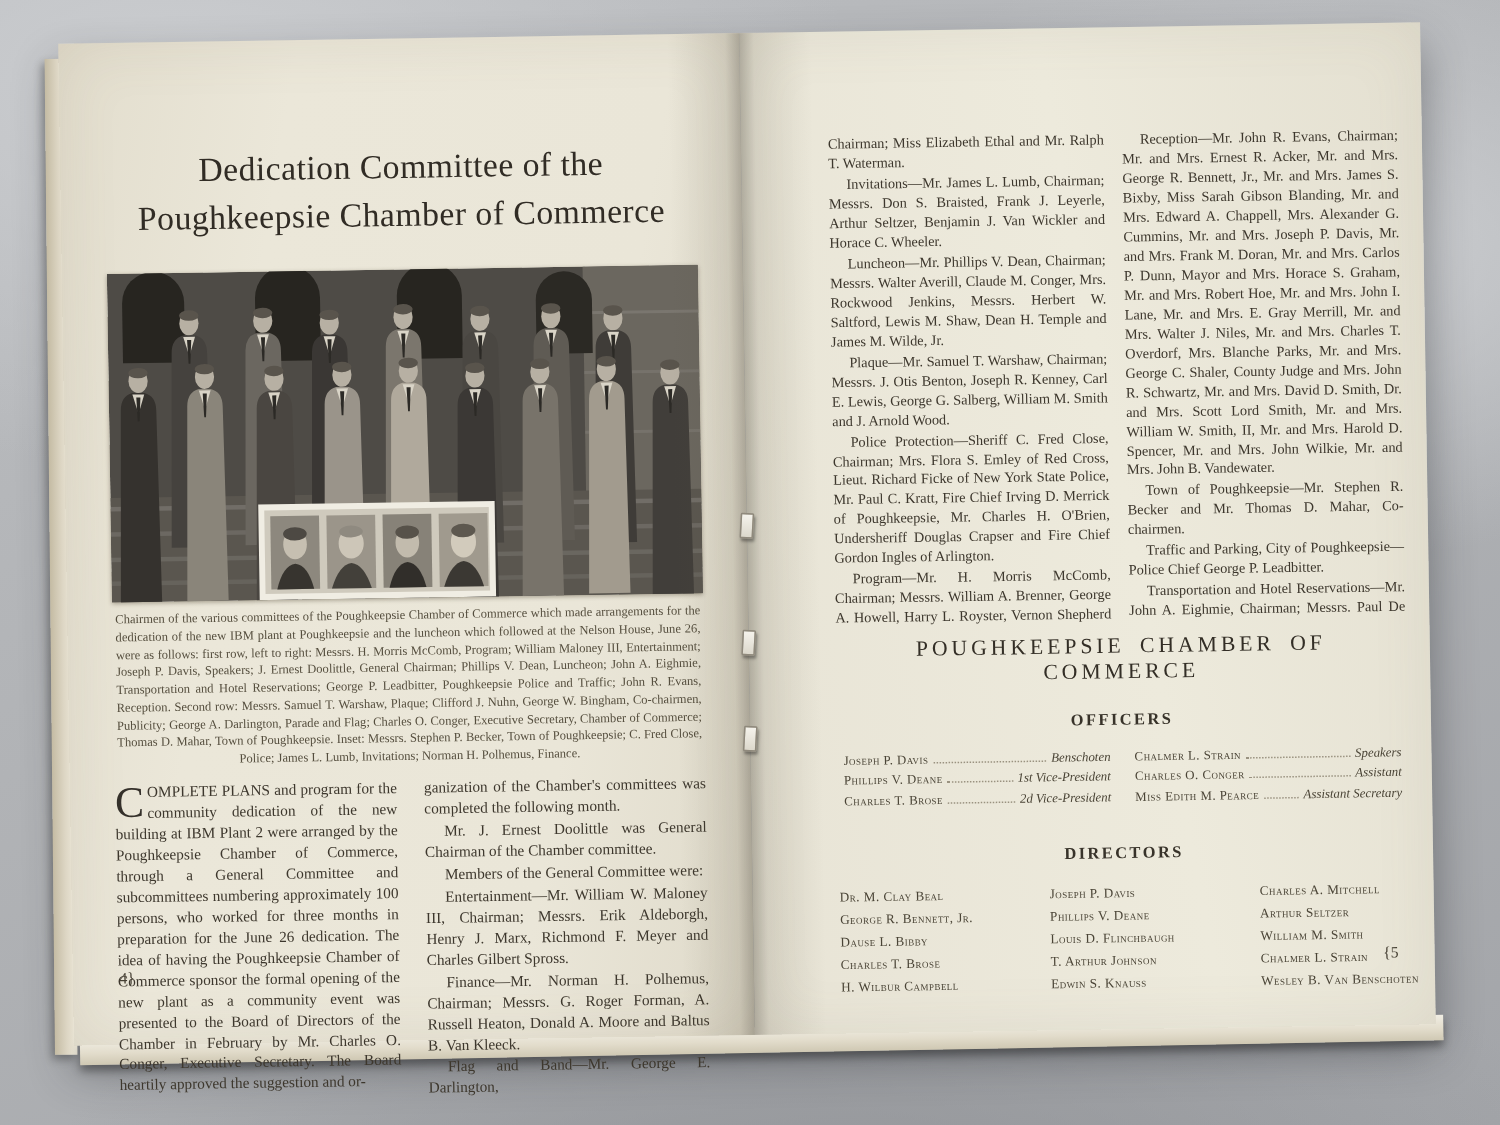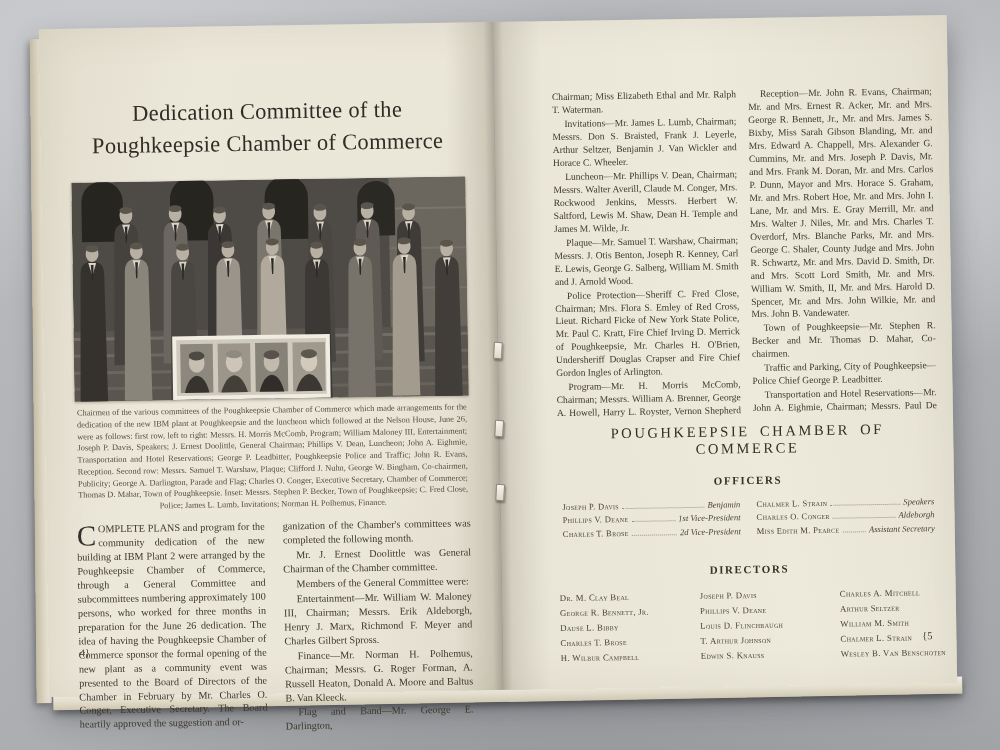--- a/index.html
+++ b/index.html
@@ -201,21 +201,21 @@
 
         <div class="chamber">
           <div class="chamber-title">POUGHKEEPSIE CHAMBER OF COMMERCE</div>
           <div class="sec-head officers-head">OFFICERS</div>
 
           <div class="officers">
             <div class="off-col">
               <div class="off-row">
                   <span class="off-name">Joseph P. Davis</span>
                   <span class="off-dots"></span>
-                  <span class="off-title">Benjamin</span>
+                  <span class="off-title">Benschoten</span>
                 </div>
               <div class="off-row">
                   <span class="off-name">Phillips V. Deane</span>
                   <span class="off-dots"></span>
                   <span class="off-title">1st Vice-President</span>
                 </div>
               <div class="off-row">
                   <span class="off-name">Charles T. Brose</span>
                   <span class="off-dots"></span>
                   <span class="off-title">2d Vice-President</span>
@@ -223,21 +223,21 @@
             </div>
             <div class="off-col">
               <div class="off-row">
                   <span class="off-name">Chalmer L. Strain</span>
                   <span class="off-dots"></span>
                   <span class="off-title">Speakers</span>
                 </div>
               <div class="off-row">
                   <span class="off-name">Charles O. Conger</span>
                   <span class="off-dots"></span>
-                  <span class="off-title">Aldeborgh</span>
+                  <span class="off-title">Assistant</span>
                 </div>
               <div class="off-row">
                   <span class="off-name">Miss Edith M. Pearce</span>
                   <span class="off-dots"></span>
                   <span class="off-title">Assistant Secretary</span>
                 </div>
             </div>
           </div>
 
           <div class="sec-head directors-head">DIRECTORS</div>

